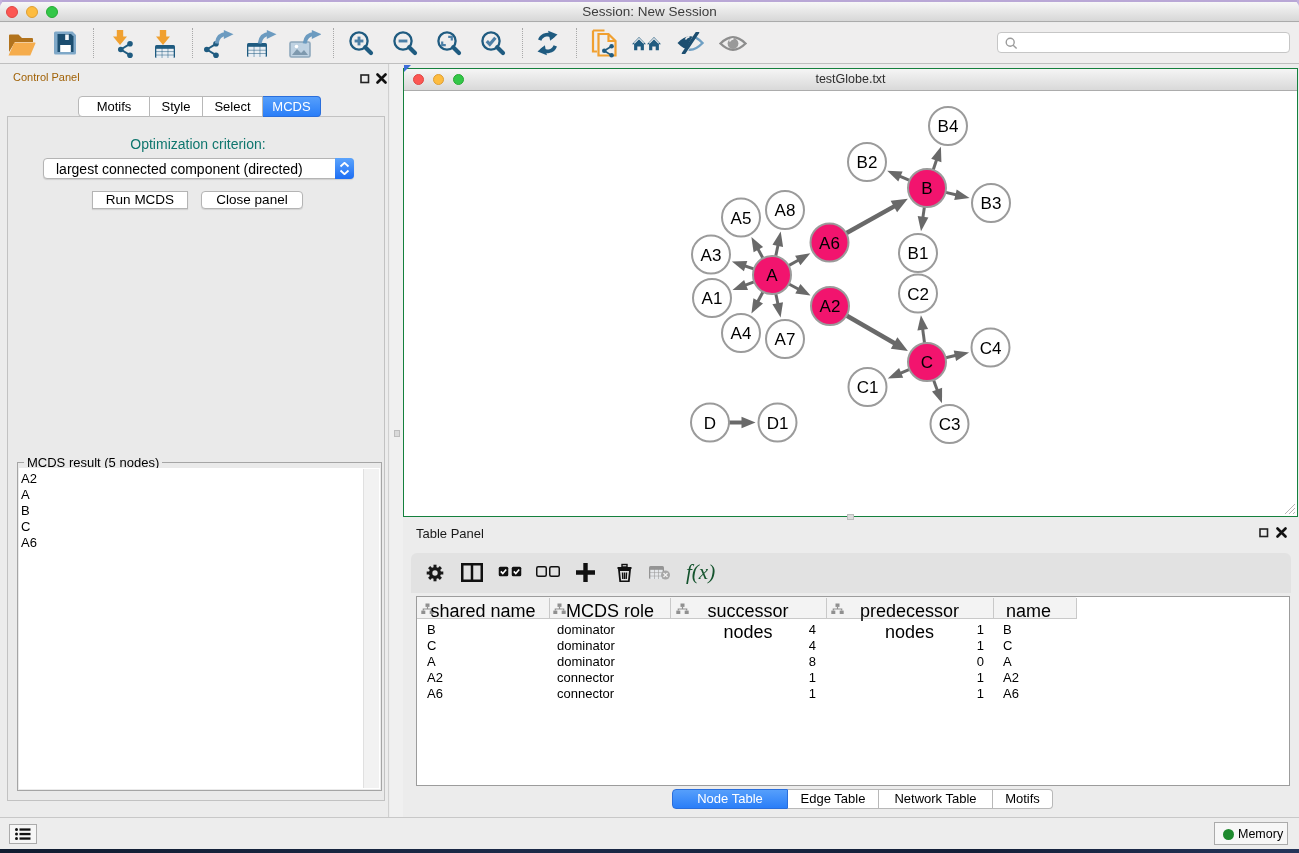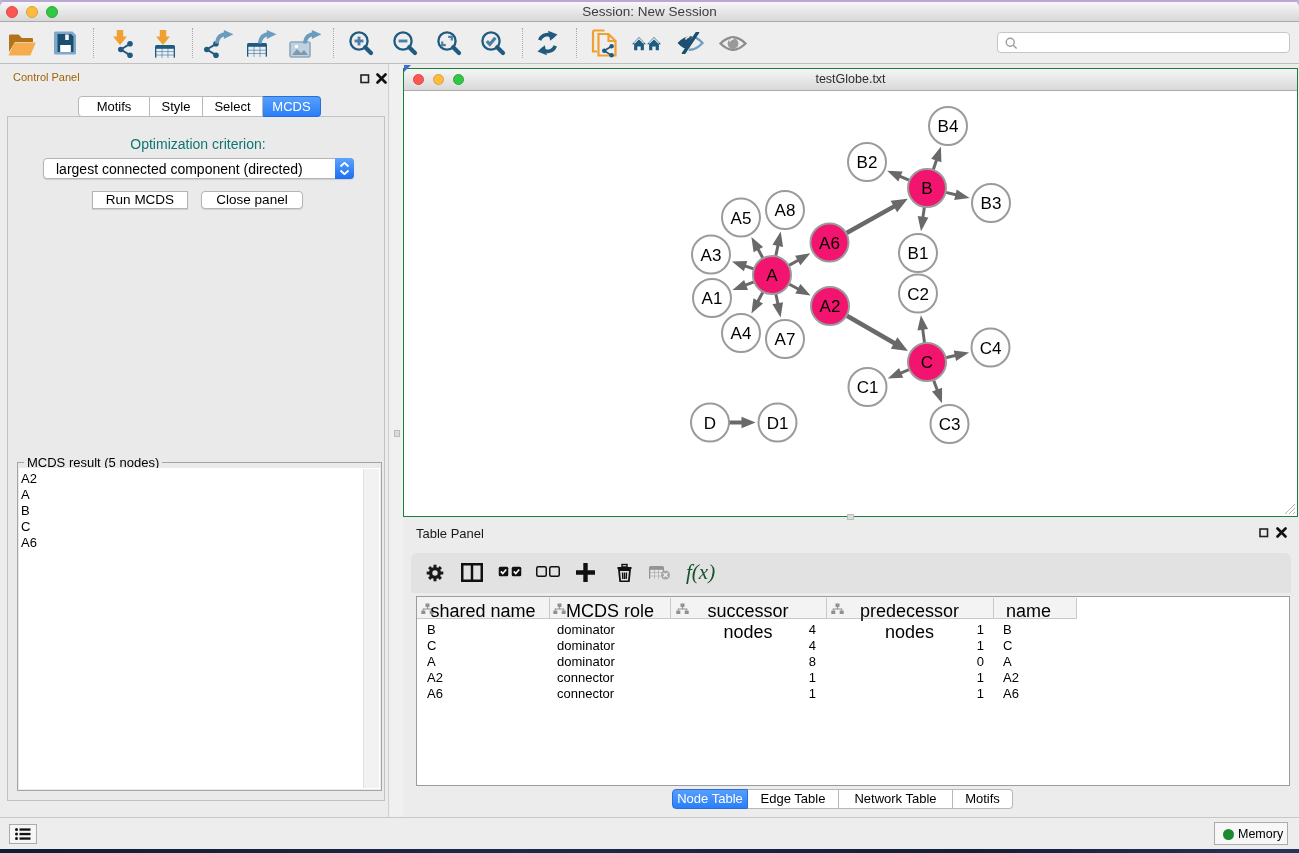--- a/index.html
+++ b/index.html
@@ -471,21 +471,21 @@
 <div class="cell" style="left:700px;top:670px;width:116px;text-align:right">1</div>
 <div class="cell" style="left:860px;top:670px;width:124px;text-align:right">1</div>
 <div class="cell" style="left:1003px;top:670px;width:66px">A2</div>
 <div class="cell" style="left:427px;top:686px;width:110px">A6</div>
 <div class="cell" style="left:557px;top:686px;width:105px">connector</div>
 <div class="cell" style="left:700px;top:686px;width:116px;text-align:right">1</div>
 <div class="cell" style="left:860px;top:686px;width:124px;text-align:right">1</div>
 <div class="cell" style="left:1003px;top:686px;width:66px">A6</div>
 
 <div class="abs" style="left:672px;top:789px;height:20px;display:flex;font-size:13px;line-height:18px;text-align:center">
-  <div style="width:76px;background:linear-gradient(#569FFB,#2A7EF8);border:1px solid #2A6EDB;border-radius:4px 0 0 4px;color:#fff">Node Table</div>
+  <div style="width:116px;background:linear-gradient(#569FFB,#2A7EF8);border:1px solid #2A6EDB;border-radius:4px 0 0 4px;color:#fff">Node Table</div>
   <div style="width:91px;background:#fff;border:1px solid #B8B8B8;border-left:none">Edge Table</div>
   <div style="width:114px;background:#fff;border:1px solid #B8B8B8;border-left:none">Network Table</div>
   <div style="width:60px;background:#fff;border:1px solid #B8B8B8;border-left:none;border-radius:0 4px 4px 0">Motifs</div>
 </div>
 
 <div class="abs" style="left:0;top:817px;width:1299px;height:32px;background:#EDEDED;border-top:1px solid #C8C8C8"></div>
 <div class="abs" style="left:9px;top:824px;width:28px;height:20px;background:#F6F6F6;border:1px solid #ABABAB">
   <svg width="16" height="12" viewBox="0 0 16 12" style="position:absolute;left:5px;top:3px">
     <g fill="#111">
         <circle cx="1.5" cy="1.5" r="1.5"></circle>

